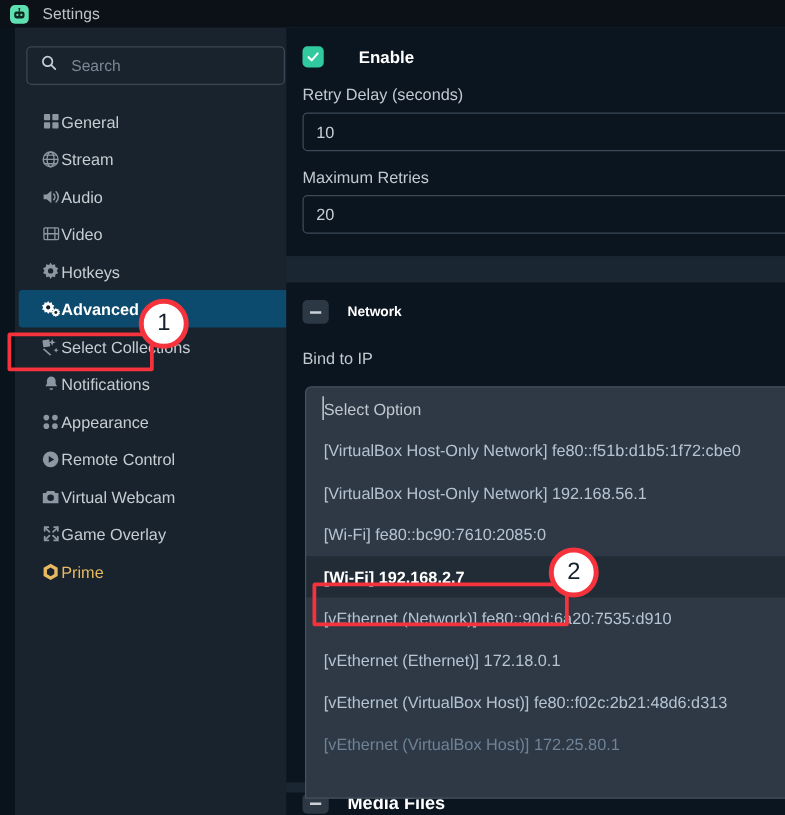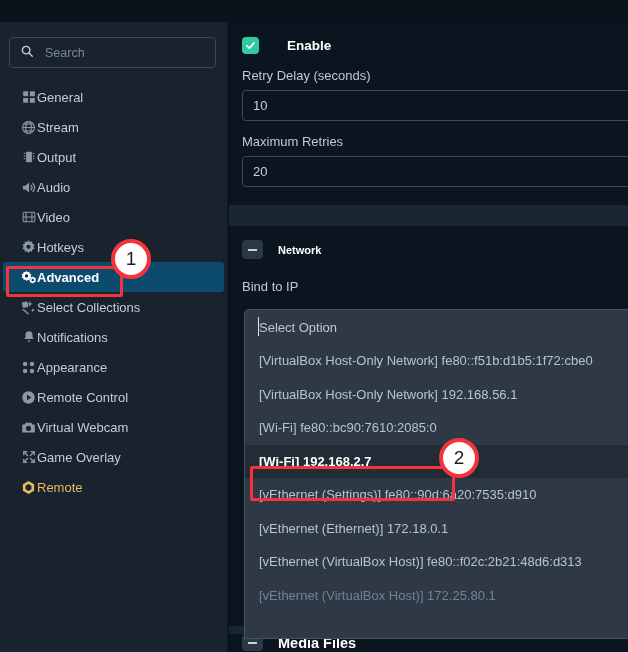--- a/index.html
+++ b/index.html
@@ -44,21 +44,21 @@
   .titlebar-text {
     margin-left: 11px;
     font-size: 12.5px;
     color: #b9c2cb;
     letter-spacing: 0.1px;
   }
 
   
   .sidebar {
     position: absolute;
-    top: 22px; left: 0;
+    top: 22px; left: 12px;
     width: 228px;
     height: 630px;
     background: #18232d;
     border-right: 1px solid #111b24;
     padding-top: 15px;
     overflow: hidden;
   }
 
   .search-wrap {
     margin: 0 11px 0 9px;
@@ -287,20 +287,32 @@
     color: #15202b;
     z-index: 60;
     font-family: "Liberation Sans", sans-serif;
   }
 </style>
 </head>
 <body>
 
 <div id="app">
 
+  <div class="titlebar">
+    <span class="app-icon">
+      <svg width="11" height="11" viewBox="0 0 24 24" fill="#0f2a20">
+        <rect x="3" y="7" width="18" height="12" rx="4"></rect>
+        <rect x="11" y="2" width="2" height="5"></rect>
+        <circle cx="12" cy="2" r="1.6"></circle>
+        <circle cx="8.5" cy="13" r="2" fill="#5ee0b0"></circle>
+        <circle cx="15.5" cy="13" r="2" fill="#5ee0b0"></circle>
+      </svg>
+    </span>
+    <span class="titlebar-text">Settings</span>
+  </div>
 
   <div class="sidebar">
 
     <div class="search-wrap">
       <span class="search-icon">
         <svg width="14" height="14" viewBox="0 0 24 24" fill="none" stroke="#c6cdd4" stroke-width="2.4">
           <circle cx="10.5" cy="10.5" r="6.5"></circle>
           <line x1="15.5" y1="15.5" x2="21" y2="21" stroke-linecap="round"></line>
         </svg>
       </span>
@@ -327,34 +339,20 @@
             <circle cx="12" cy="12" r="9.5"></circle>
               <ellipse cx="12" cy="12" rx="4.5" ry="9.5"></ellipse>
             <line x1="2.5" y1="12" x2="21.5" y2="12"></line>
               <line x1="4" y1="6.5" x2="20" y2="6.5"></line>
               <line x1="4" y1="17.5" x2="20" y2="17.5"></line>
           </svg>
         </span>
         <span class="lbl">Stream</span>
       </div>
 
-      <div class="nav-item">
-        <span class="ico">
-          <svg width="14" height="14" viewBox="0 0 24 24" fill="currentColor">
-            <rect x="7" y="3" width="10" height="18" rx="1.5"></rect>
-            <rect x="3" y="5" width="2.5" height="2"></rect>
-              <rect x="3" y="9.5" width="2.5" height="2"></rect>
-            <rect x="3" y="14" width="2.5" height="2"></rect>
-              <rect x="18.5" y="5" width="2.5" height="2"></rect>
-            <rect x="18.5" y="9.5" width="2.5" height="2"></rect>
-              <rect x="18.5" y="14" width="2.5" height="2"></rect>
-          </svg>
-        </span>
-        <span class="lbl">Output</span>
-      </div>
 
       <div class="nav-item">
         <span class="ico">
           <svg width="15" height="15" viewBox="0 0 24 24" fill="currentColor">
             <path d="M3 9h4l6-5v16l-6-5H3z"></path>
             <path d="M16 8.5a5 5 0 0 1 0 7" fill="none" stroke="currentColor" stroke-width="2" stroke-linecap="round"></path>
             <path d="M19 5.5a9 9 0 0 1 0 13" fill="none" stroke="currentColor" stroke-width="2" stroke-linecap="round"></path>
           </svg>
         </span>
         <span class="lbl">Audio</span>
@@ -464,21 +462,21 @@
         <span class="lbl">Game Overlay</span>
       </div>
 
       <div class="nav-item prime">
         <span class="ico">
           <svg width="15" height="15" viewBox="0 0 24 24" fill="currentColor">
             <path d="M12 1.5l9 5.2v10.6l-9 5.2-9-5.2V6.7z"></path>
             <path d="M12 6.5l4.7 2.7v5.6L12 17.5l-4.7-2.7V9.2z" fill="#18232d"></path>
           </svg>
         </span>
-        <span class="lbl">Remote</span>
+        <span class="lbl">Prime</span>
       </div>
 
     </div>
   </div>
 
   <div class="content">
 
     <div class="card first">
       <div class="row-check">
         <span class="checkbox">
@@ -528,21 +526,21 @@
     <div class="dd-item">
       <span>[VirtualBox Host-Only Network] 192.168.56.1</span>
     </div>
     <div class="dd-item">
       <span>[Wi-Fi] fe80::bc90:7610:2085:0</span>
     </div>
     <div class="dd-item selected">
       <span>[Wi-Fi] 192.168.2.7</span>
     </div>
     <div class="dd-item">
-      <span>[vEthernet (Settings)] fe80::90d:6a20:7535:d910</span>
+      <span>[vEthernet (Network)] fe80::90d:6a20:7535:d910</span>
     </div>
     <div class="dd-item">
       <span>[vEthernet (Ethernet)] 172.18.0.1</span>
     </div>
     <div class="dd-item">
       <span>[vEthernet (VirtualBox Host)] fe80::f02c:2b21:48d6:d313</span>
     </div>
     <div class="dd-item cut">
       <span>[vEthernet (VirtualBox Host)] 172.25.80.1</span>
     </div>

